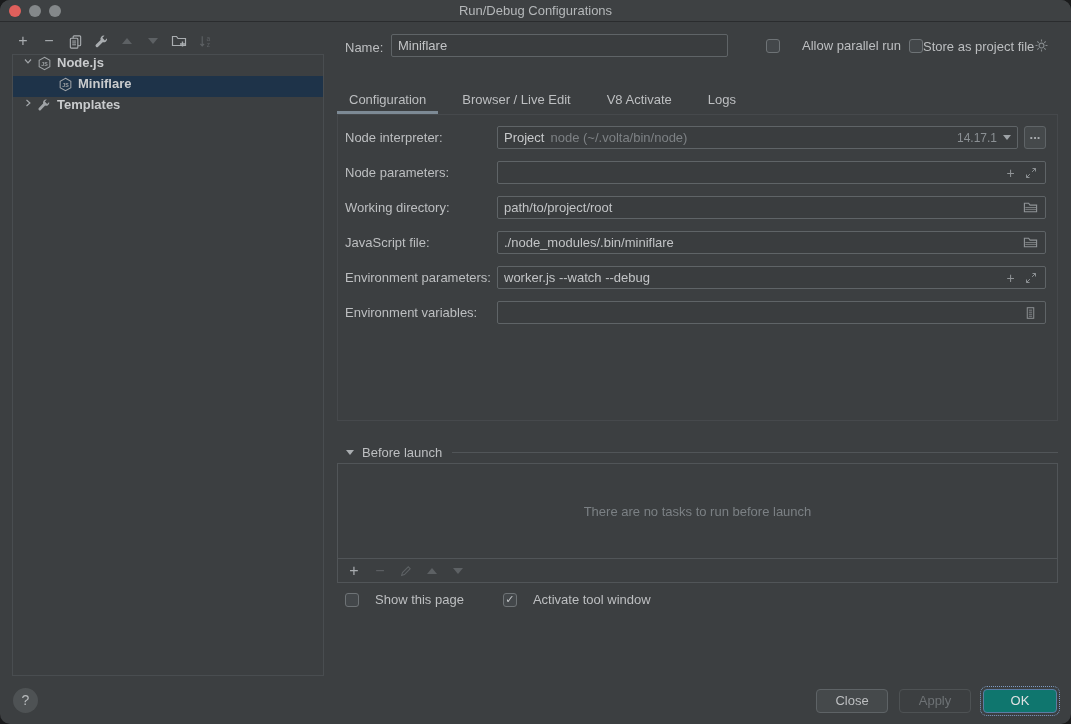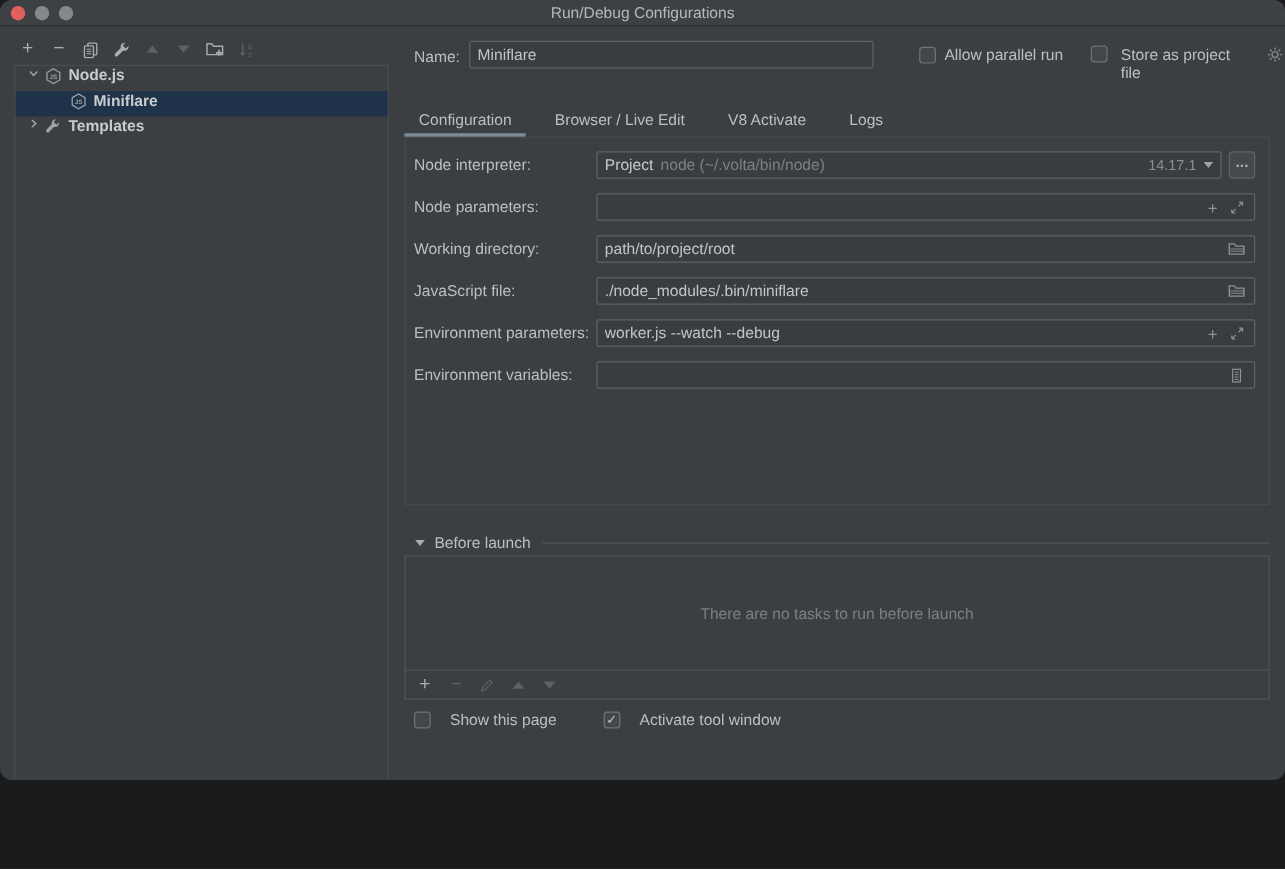--- a/index.html
+++ b/index.html
@@ -1,18 +1,18 @@
 <!DOCTYPE html>
 <html><head>
 <meta charset="utf-8">
 <style>
   * { margin:0; padding:0; box-sizing:border-box; }
   html,body { background:#1a1b1c; font-family:"Liberation Sans", sans-serif; }
   .window {
-    position:relative; width:1071px; height:650px; background:#3c3f41;
+    position:relative; width:1071px; height:724px; background:#3c3f41;
     border-radius:10px; overflow:hidden; font-size:13px; color:#bdbfc1;
   }
   
   .titlebar { position:absolute; top:0; left:0; right:0; height:22px; background:#3e4143; border-bottom:1px solid #2a2c2e; }
   .title { text-align:center; line-height:21px; font-size:13px; color:#b5b8ba; }
   .traffic { position:absolute; left:9px; top:5px; display:flex; gap:8px; }
   .tl { width:12px; height:12px; border-radius:50%; display:inline-block; }
   .tl.red { background:#e0605c; }
   .tl.gray { background:#84888a; }
   
@@ -31,22 +31,22 @@
   .fieldbox { background:#3a3d3f; border:1px solid #5f6467; border-radius:2px; display:flex; align-items:center; padding:0 6px; }
   .fieldbox input { background:transparent; border:none; outline:none; color:#c2c4c6;
                     font-family:"Liberation Sans", sans-serif; font-size:13px; flex:1; min-width:0; padding:0; }
   .ficon { display:flex; align-items:center; justify-content:center; width:17px; height:16px;
            color:#8f9396; font-size:14px; margin-left:3px; flex:none; }
   
   .name-label { position:absolute; left:345px; top:40px; }
   .name-field { position:absolute; left:391px; top:34px; width:337px; height:23px; }
   .cb { width:14px; height:14px; border:1px solid #6e7376; border-radius:3px; background:#43474a;
         display:inline-flex; align-items:center; justify-content:center; color:#c3c6c8; font-size:11px; flex:none; }
-  .hdr-cb1 { position:absolute; left:766px; top:38px; display:flex; align-items:center; gap:7px; }
-  .hdr-cb2 { position:absolute; left:909px; top:38px; display:flex; gap:11px; }
+  .hdr-cb1 { position:absolute; left:766px; top:38px; display:flex; align-items:center; gap:22px; }
+  .hdr-cb2 { position:absolute; left:909px; top:38px; display:flex; align-items:center; gap:0; }
   .gear { width:16px; height:16px; color:#84898c; display:inline-flex; }
   
   .tabs { position:absolute; left:337px; top:88px; height:26px; display:flex; }
   .tab { padding:0 12px; margin-right:12px; line-height:23px; color:#bdbfc1; border-bottom:3px solid transparent; }
   .tab.active { border-bottom-color:#7d8a95; }
   .content-panel { position:absolute; left:337px; top:114px; width:721px; height:307px; border:1px solid #46494c; }
   
   .form-row { position:absolute; left:337px; width:721px; height:23px; }
   .form-label { position:absolute; left:8px; top:4px; }
   .f-field { position:absolute; left:160px; top:0; width:549px; height:23px;justify-content:space-between; }

